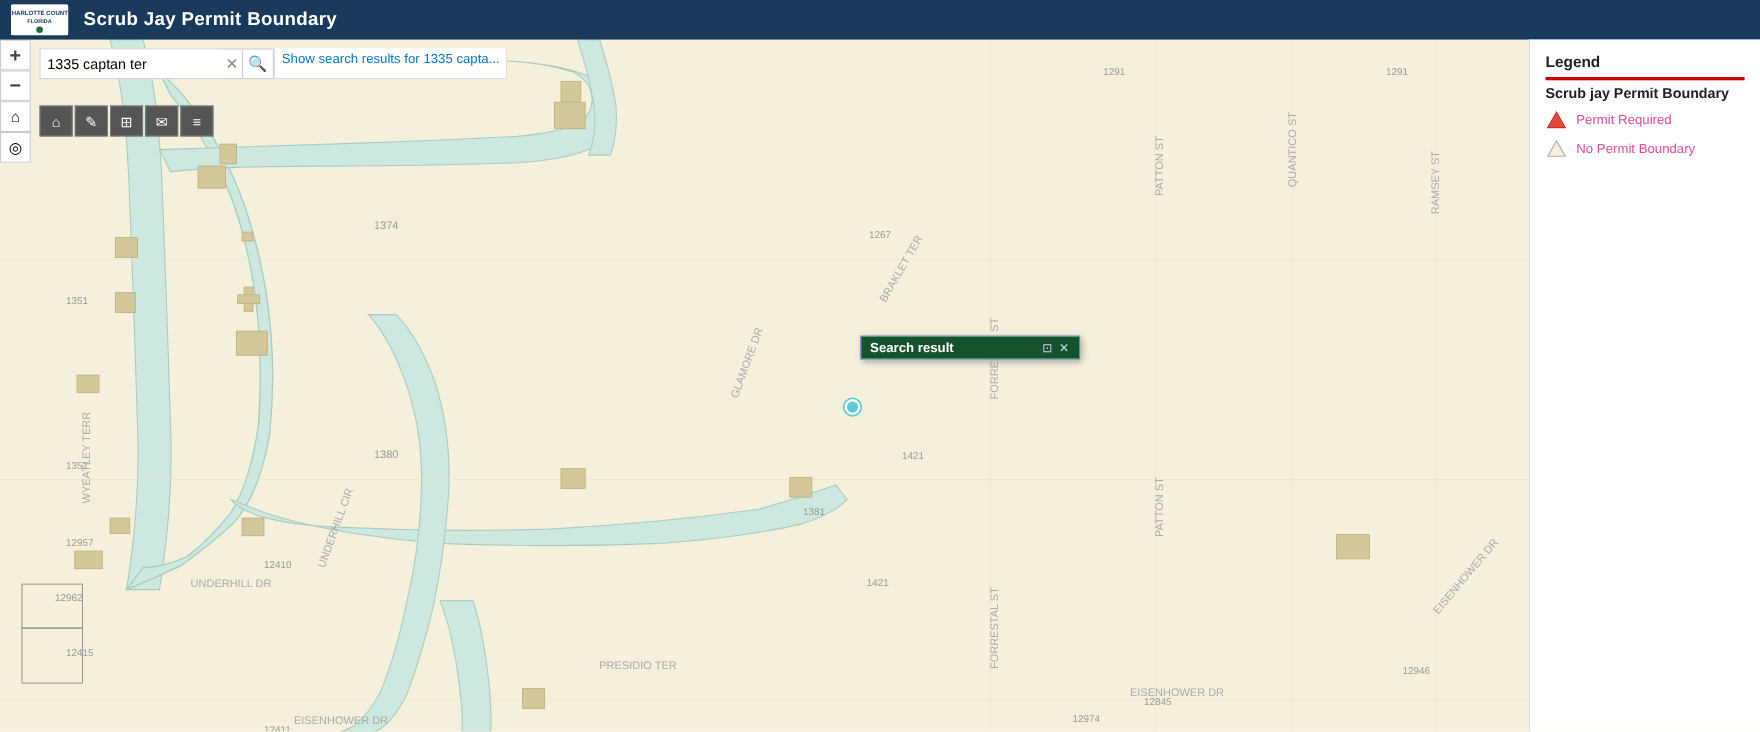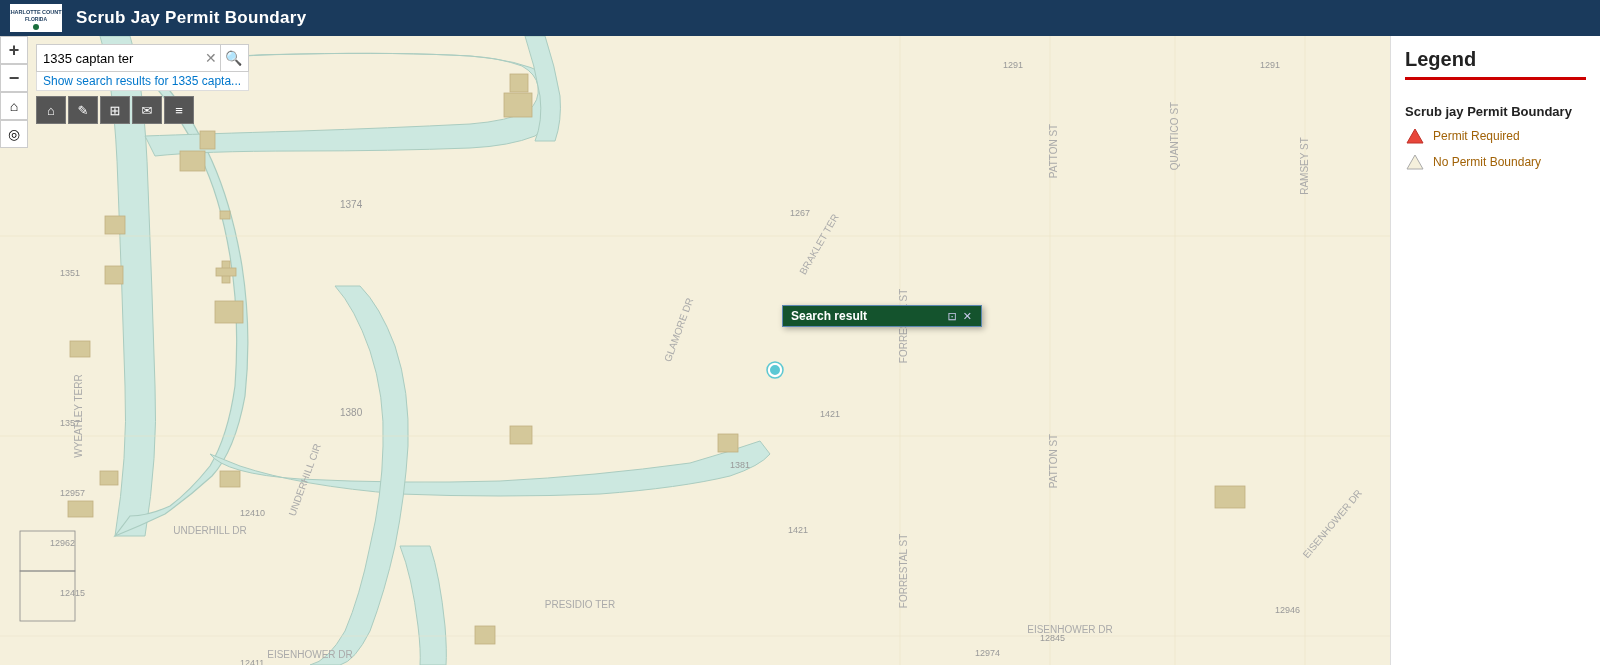--- a/index.html
+++ b/index.html
@@ -102,21 +102,21 @@
       font-size: 14px;
     }
 
     
     #search-container {
       position: absolute;
       top: 44px;
       left: 36px;
       z-index: 50;
       display: flex;
-      flex-direction: column;
+      flex-direction: row;
     }
     #search-row {
       display: flex;
       align-items: center;
       background: #fff;
       border: 1px solid #ccc;
       height: 28px;
     }
     #search-input {
       border: none;
@@ -260,40 +260,40 @@
       top: 36px;
       right: 0;
       width: 210px;
       height: 629px;
       background: #fff;
       border-left: 1px solid #ddd;
       z-index: 100;
       padding: 12px 14px;
     }
     #legend-title {
-      font-size: 20px;
+      font-size: 14px;
       font-weight: bold;
       color: #222;
       border-bottom: 3px solid #cc0000;
       padding-bottom: 6px;
-      margin-bottom: 24px;
+      margin-bottom: 4px;
     }
     #legend-section-title {
       font-size: 13px;
       font-weight: bold;
       color: #222;
       margin-bottom: 8px;
     }
     .legend-item {
       display: flex;
       align-items: center;
       gap: 8px;
       margin-bottom: 8px;
       font-size: 12px;
-      color: #a16207;
+      color: #ec4899;
     }
     .legend-icon-permit {
       width: 20px;
       height: 18px;
       flex-shrink: 0;
     }
     .legend-icon-no-permit {
       width: 20px;
       height: 18px;
       flex-shrink: 0;

